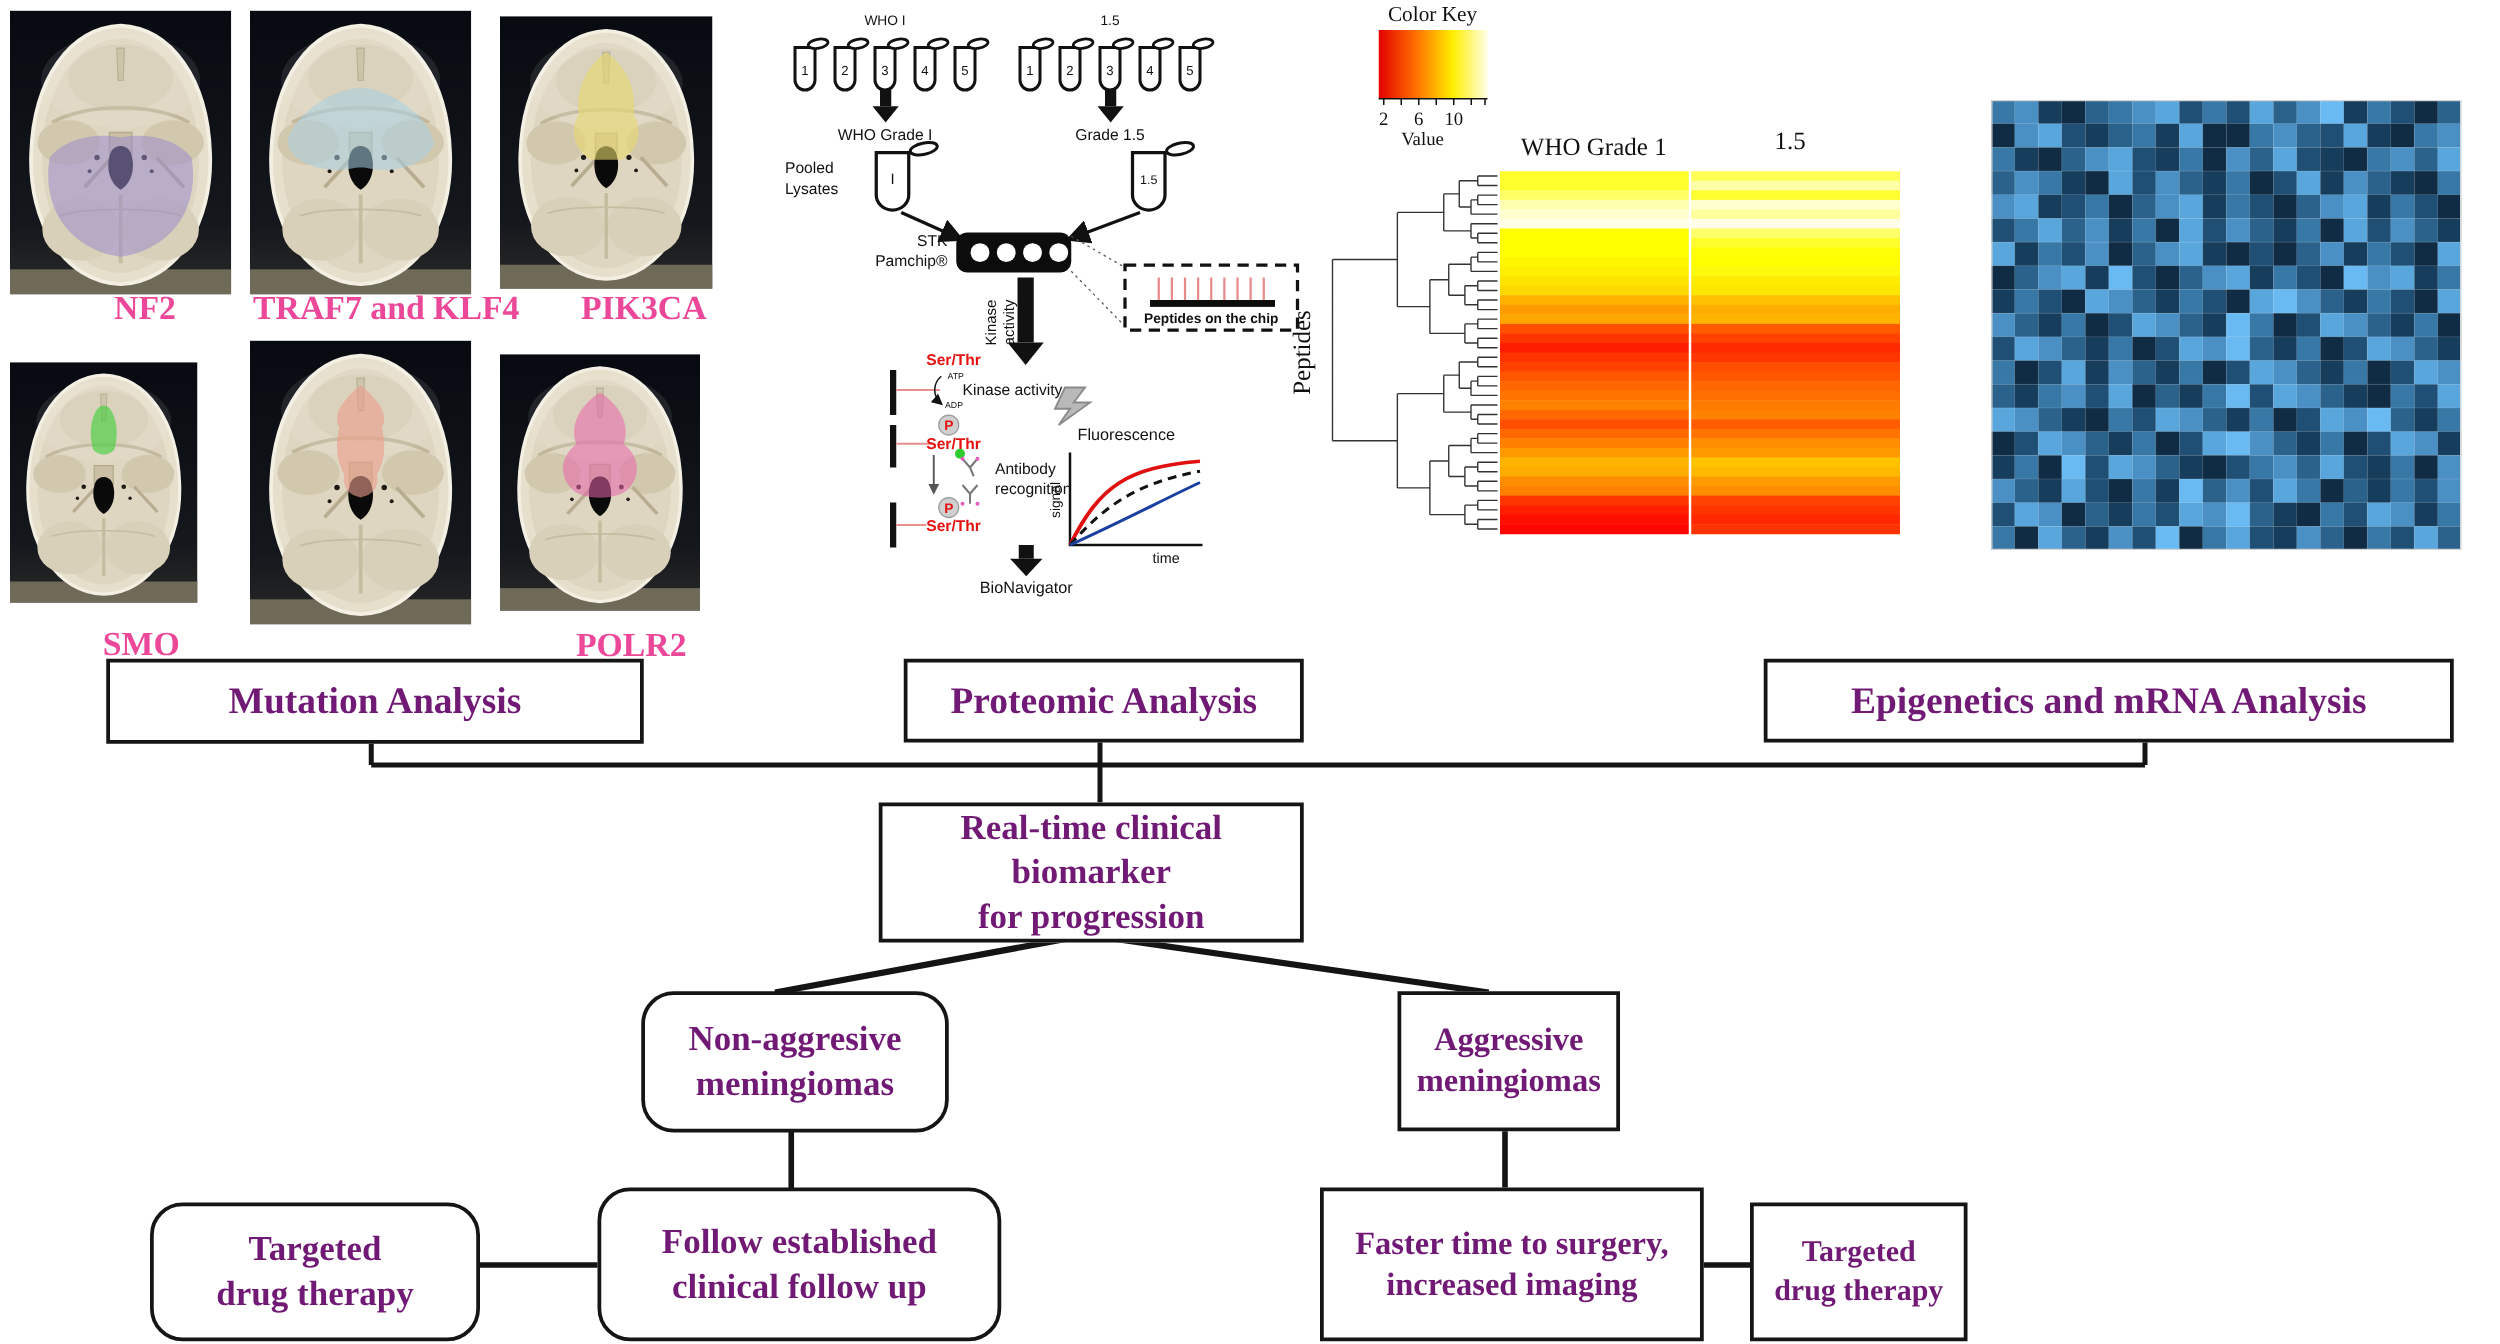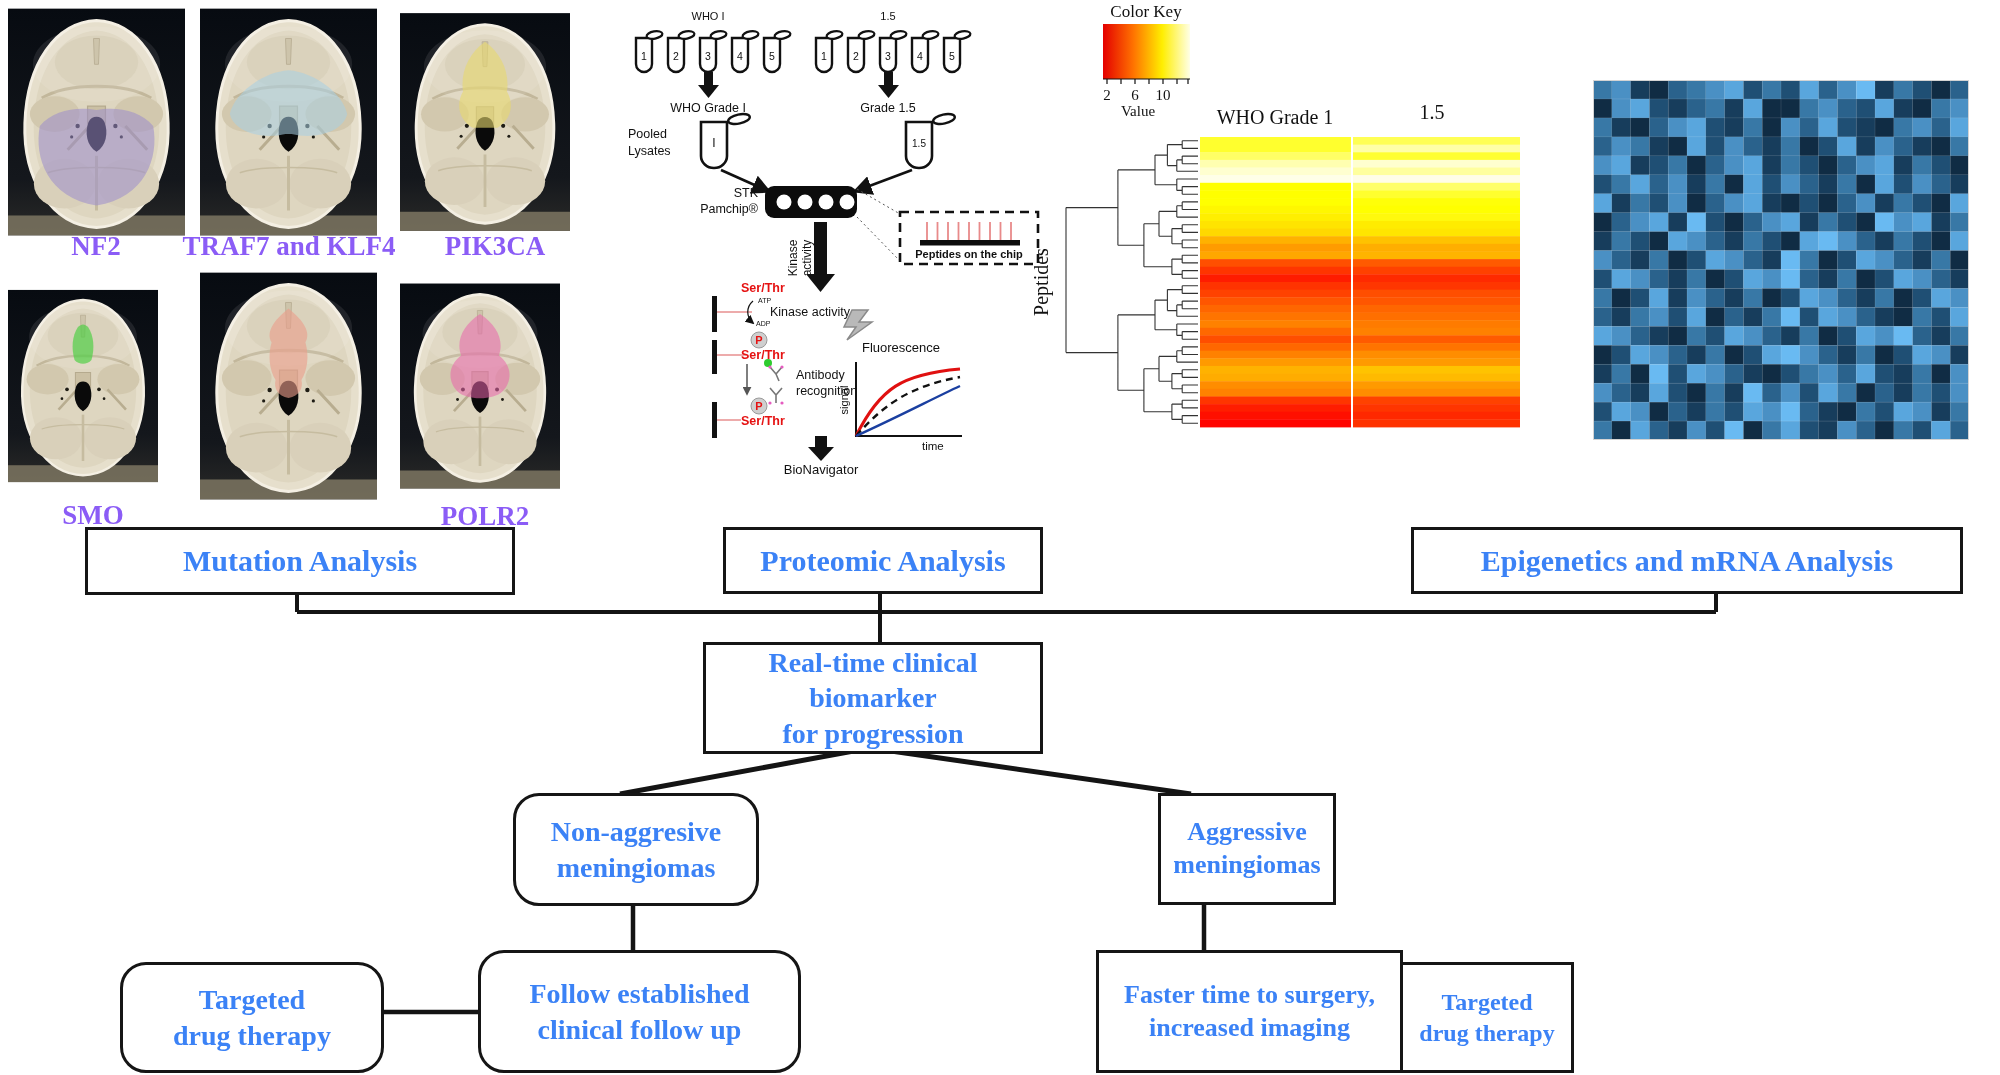--- a/index.html
+++ b/index.html
@@ -1,24 +1,24 @@
 <!DOCTYPE html>
 <html><head>
 <meta charset="utf-8">
 <style>
   html,body{margin:0;padding:0;background:#fff;}
   .stage{position:relative;width:2000px;height:1075px;background:#fff;overflow:hidden;
          font-family:"Liberation Serif",serif;}
   .abs{position:absolute;}
-  .skull-label{position:absolute;text-align:center;font-weight:bold;font-size:27px;color:#8b5cf6;
-               font-family:"Liberation Serif",serif;}
+  .skull-label{position:absolute;text-align:center;font-weight:bold;font-size:27px;color:#ec4899;
+               font-family:"Liberation Serif",serif;padding-left:20px;}
   .box{position:absolute;border:3px solid #151515;background:#fff;display:flex;align-items:center;
        justify-content:center;text-align:center;font-family:"Liberation Serif",serif;font-weight:bold;
-       color:#3b82f6;white-space:pre-line;line-height:1.26;}
-  .fs30{font-size:30px;} .fs28{font-size:28px;border-radius:26px;} .fs26{font-size:26px;margin-left:40px;} .fs25{font-size:28px;} .fs24{font-size:24px;}
+       color:#701a75;white-space:pre-line;line-height:1.26;}
+  .fs30{font-size:30px;} .fs28{font-size:28px;border-radius:26px;} .fs26{font-size:26px;} .fs25{font-size:28px;} .fs24{font-size:24px;}
   svg text{font-family:"Liberation Sans",sans-serif;fill:#111;}
   svg text.serif{font-family:"Liberation Serif",serif;}
   svg text.red{fill:#e51212;font-weight:bold;}
   .conn{position:absolute;left:0;top:0;pointer-events:none;}
 </style>
 </head>
 <body>
 
 <div class="stage">
 

